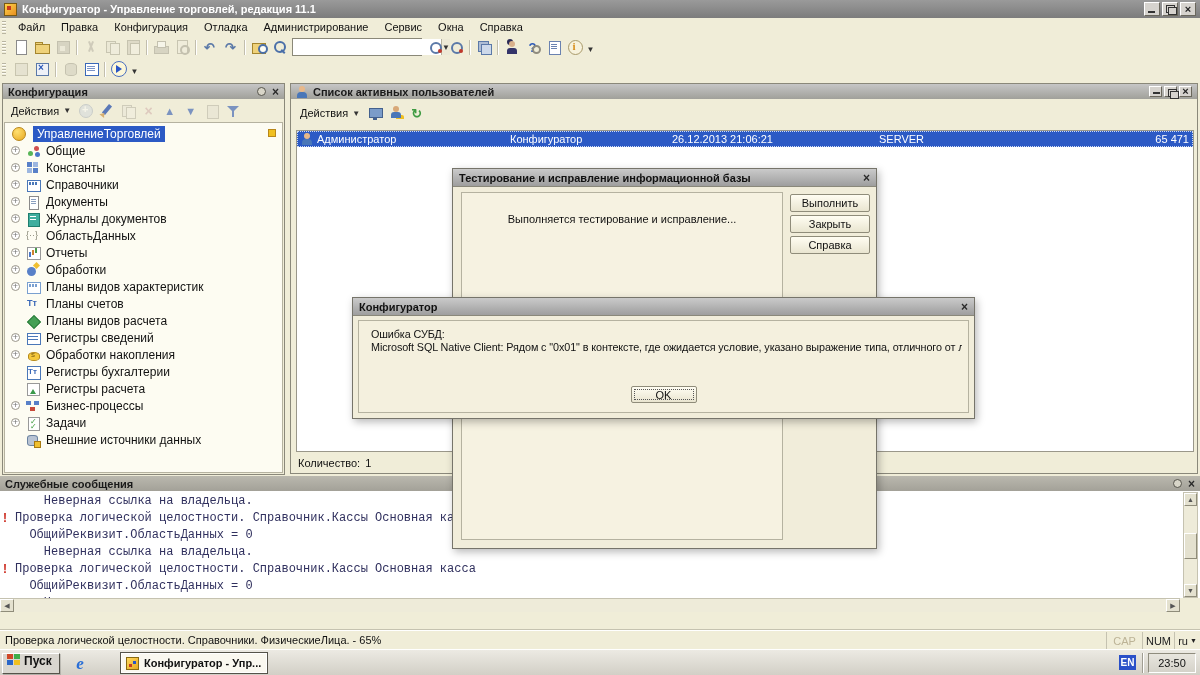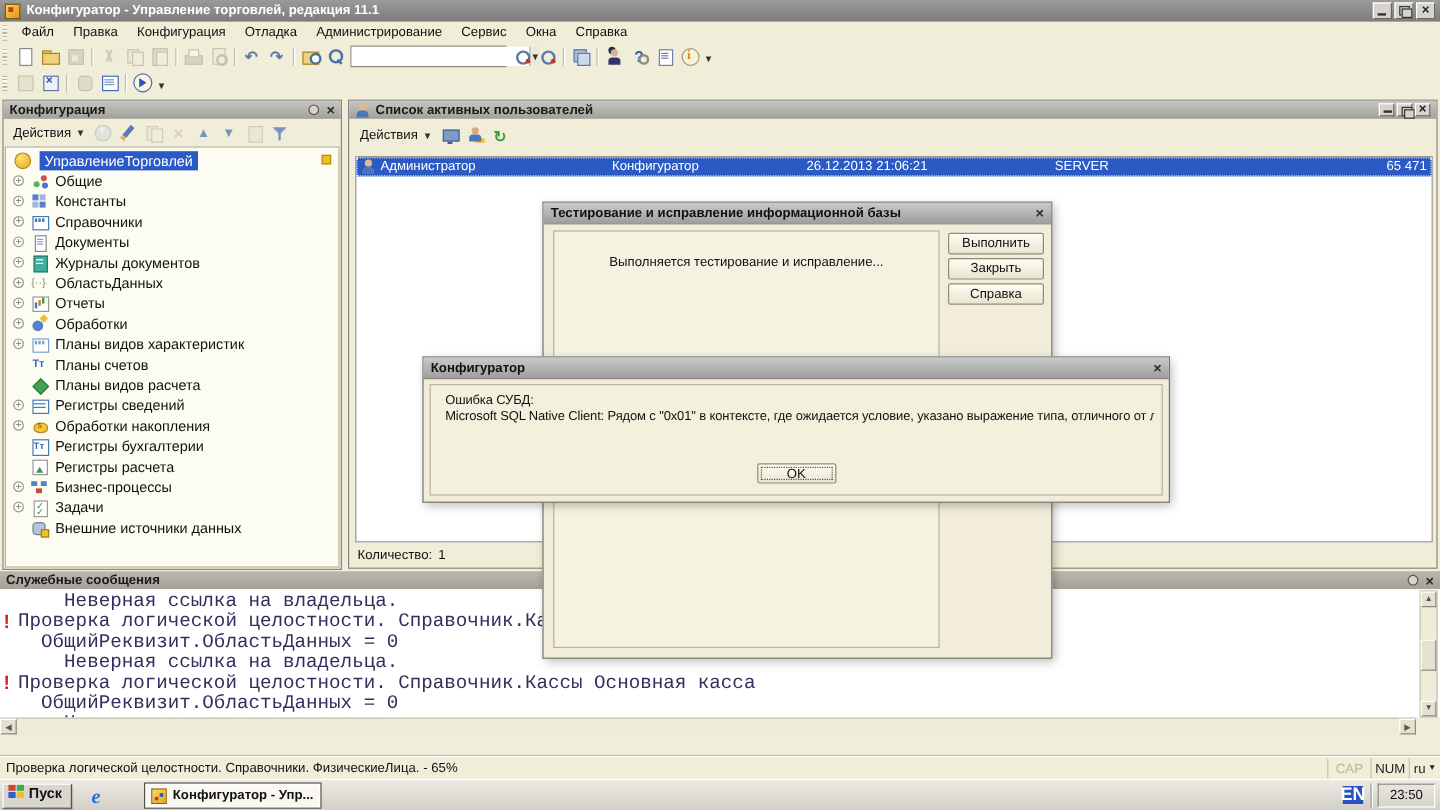--- a/index.html
+++ b/index.html
@@ -168,21 +168,21 @@
 #test-msg{margin-top:20px;text-align:center}
 .dlg-btn{position:absolute;left:337px;width:80px;height:18px;display:flex;align-items:center;justify-content:center;background:linear-gradient(#fffdf2,#e9e5d0);border:1px solid #8f8c7a;border-radius:2px}
 #error-dialog{left:352px;top:297px;width:623px;height:122px;z-index:40}
 #err-panel{position:absolute;left:5px;top:22px;right:5px;bottom:5px;border:1px solid #b5b2a0;background:#f4f0de}
 #err-text{position:absolute;left:12px;top:7px;right:6px;font-size:10.8px;line-height:13px;letter-spacing:-.1px;white-space:nowrap;overflow:hidden}
 #ok-btn{position:absolute;left:50%;transform:translateX(-50%);bottom:9px;width:66px;height:17px;display:flex;align-items:center;justify-content:center;background:linear-gradient(#fffdf2,#e9e5d0);border:1px solid #8f8c7a;border-radius:2px;outline:1px dotted #555;outline-offset:-4px}
 
 
 #messages{position:absolute;left:0;top:476px;width:1200px;height:136px;z-index:2;background:#f0edd8}
 #msg-header{height:15px;background:linear-gradient(#bab8ae,#a3a198);display:flex;align-items:center;padding:0 5px;font-weight:bold;color:#1a1a1a}
-#msg-body{position:absolute;left:0;top:15px;width:1200px;height:107px;background:#fff;overflow:hidden;padding:2px 0 0 15px;font-family:"Liberation Mono",monospace;font-size:16px;color:#30305e}
+#msg-body{position:absolute;left:0;top:15px;width:1200px;height:107px;background:#fff;overflow:hidden;padding:2px 0 0 15px;font-family:"Liberation Mono",monospace;font-size:12px;color:#30305e}
 .msg-line{position:relative;height:17px;line-height:17px}
 .msg-mark{position:absolute;left:-12px;color:#cc2a1e;font-weight:bold;font-family:"Liberation Sans",sans-serif}
 .msg-text{white-space:pre}
 .vscroll{position:absolute;right:2px;top:16px;width:15px;height:106px;background:#eeebd9;border:1px solid #c5c2b0}
 .sbtn{position:absolute;left:0;width:13px;height:13px;background:#e4e1cf;border:1px solid;border-color:#fff #8f8c7a #8f8c7a #fff;display:flex;align-items:center;justify-content:center;font-size:7px;color:#555}
 .vthumb{position:absolute;left:0;top:40px;width:13px;height:26px;background:#e4e1cf;border:1px solid;border-color:#fff #8f8c7a #8f8c7a #fff}
 .hscroll{position:absolute;left:0;top:122px;width:1180px;height:14px;background:#eeebd9;border-top:1px solid #c5c2b0}
 .hbtn{position:absolute;top:0;width:14px;height:13px;background:#e4e1cf;border:1px solid;border-color:#fff #8f8c7a #8f8c7a #fff;display:flex;align-items:center;justify-content:center;font-size:7px;color:#555}
 
 
@@ -196,21 +196,21 @@
 #sb-lang .car{font-size:7px}
 #taskbar{position:absolute;left:0;top:649px;width:1200px;height:26px;background:linear-gradient(#eceae3,#d2cfc6);border-top:1px solid #fff}
 #start-btn{position:absolute;left:2px;top:3px;width:58px;height:21px;background:#d9d6cf;border:1px solid;border-color:#fff #55534a #55534a #fff;box-shadow:1px 1px 0 rgba(0,0,0,.15);display:flex;align-items:flex-start;gap:4px;padding:0 4px;font-weight:bold;font-size:12px}
 .flag{width:13px;height:12px;display:grid;grid-template-columns:6px 6px;grid-template-rows:5px 5px;gap:1px;flex:none}
 .flag i{display:block}
 .f1{background:#d04828}.f2{background:#3fae49}.f3{background:#2a66c8}.f4{background:#f0c020}
 #ie-icon{position:absolute;left:70px;top:4px;width:20px;height:19px;color:#2a6fd6;font:italic bold 17px "Liberation Serif",serif;text-align:center}
 #task-btn{position:absolute;left:120px;top:2px;width:148px;height:22px;background:#faf8f0;border:1px solid #55534a;box-shadow:inset 0 0 0 1px #fff;display:flex;align-items:center;gap:5px;padding:0 5px;font-weight:bold}
 .c1c-ico{width:13px;height:13px;background:linear-gradient(135deg,#ffd85e,#e8a820);border:1px solid #8a6a10;position:relative;flex:none}
 .c1c-ico::after{content:"";position:absolute;left:2px;bottom:2px;width:3px;height:3px;background:#c83a1e;box-shadow:4px -3px 0 #2a55c5}
-#tray-lang{position:absolute;right:64px;top:5px;width:17px;height:15px;background:#2a50c8;color:#fff;font-weight:bold;font-size:15px;display:flex;align-items:center;justify-content:center}
+#tray-lang{position:absolute;right:64px;top:5px;width:17px;height:15px;background:#2a50c8;color:#fff;font-weight:bold;font-size:10px;display:flex;align-items:center;justify-content:center}
 #tray-div{position:absolute;right:57px;top:3px;width:1px;height:20px;background:#a09d92;box-shadow:1px 0 0 #fff}
 #clock{position:absolute;right:4px;top:3px;width:48px;height:20px;border:1px solid;border-color:#8f8c7e #fff #fff #8f8c7e;display:flex;align-items:center;justify-content:center}
 </style>
 </head>
 <body>
 
 <div id="app">
 
   <div id="titlebar">
     <span class="app-ico"></span>

